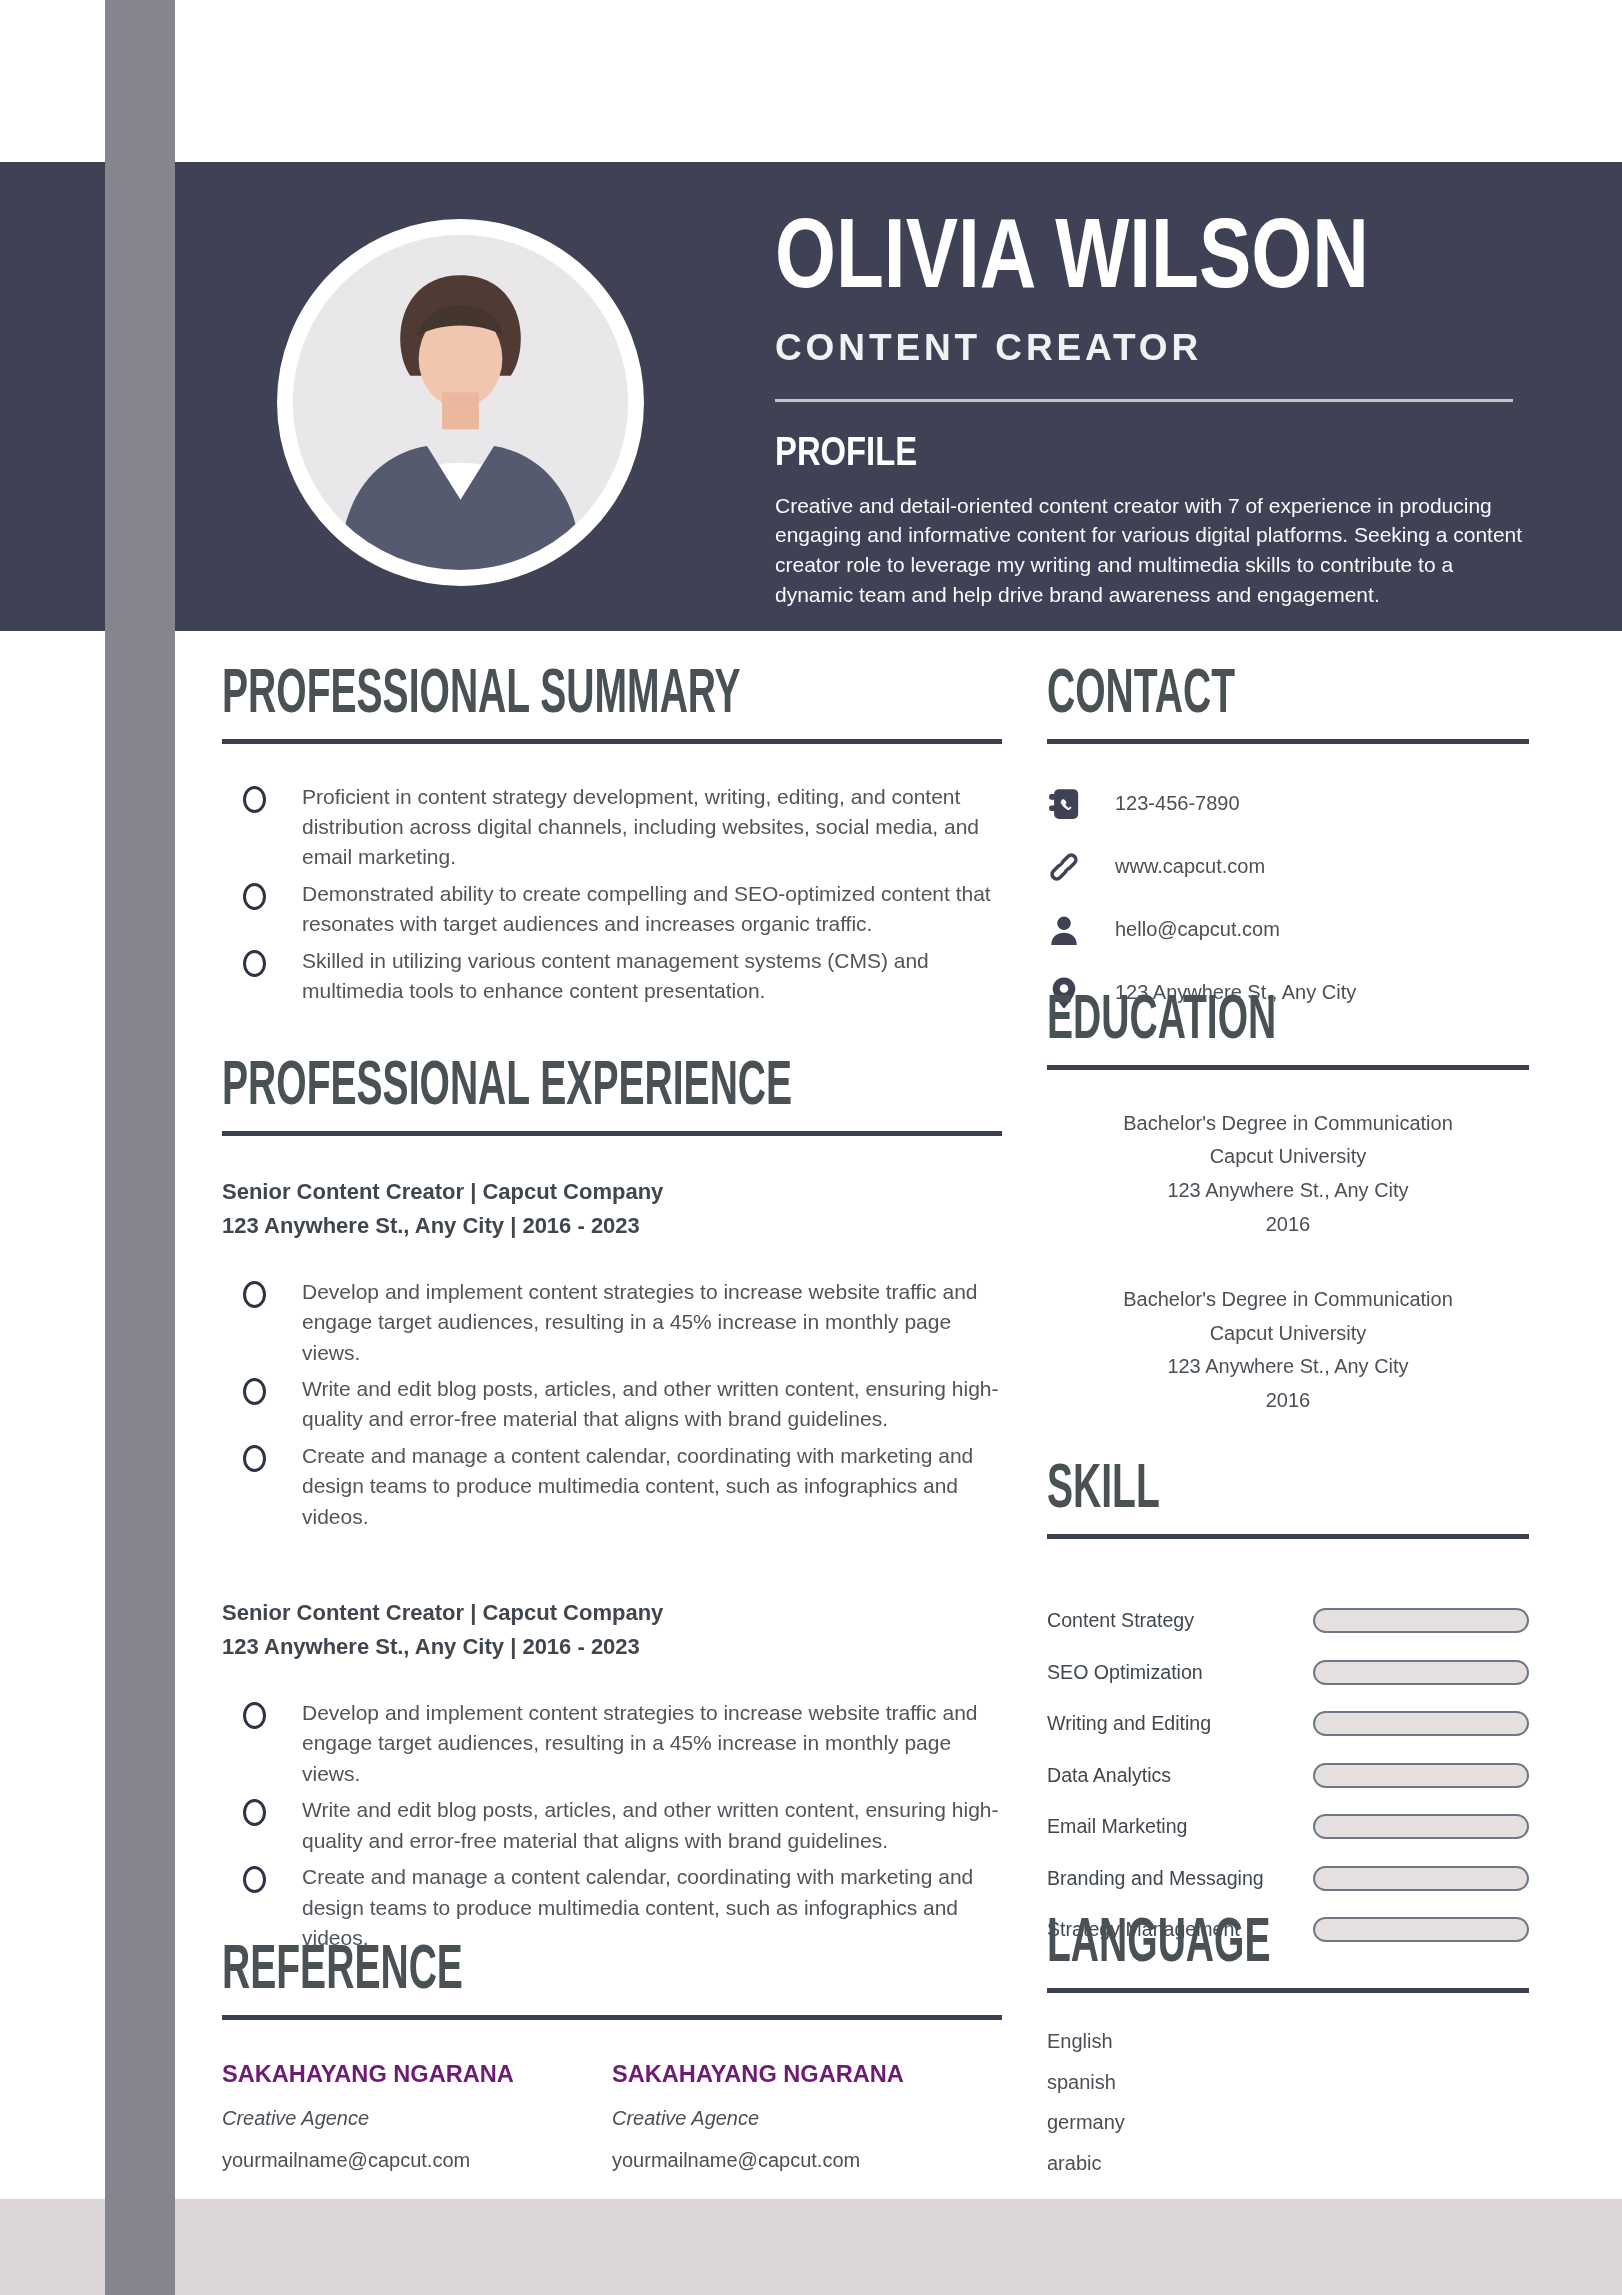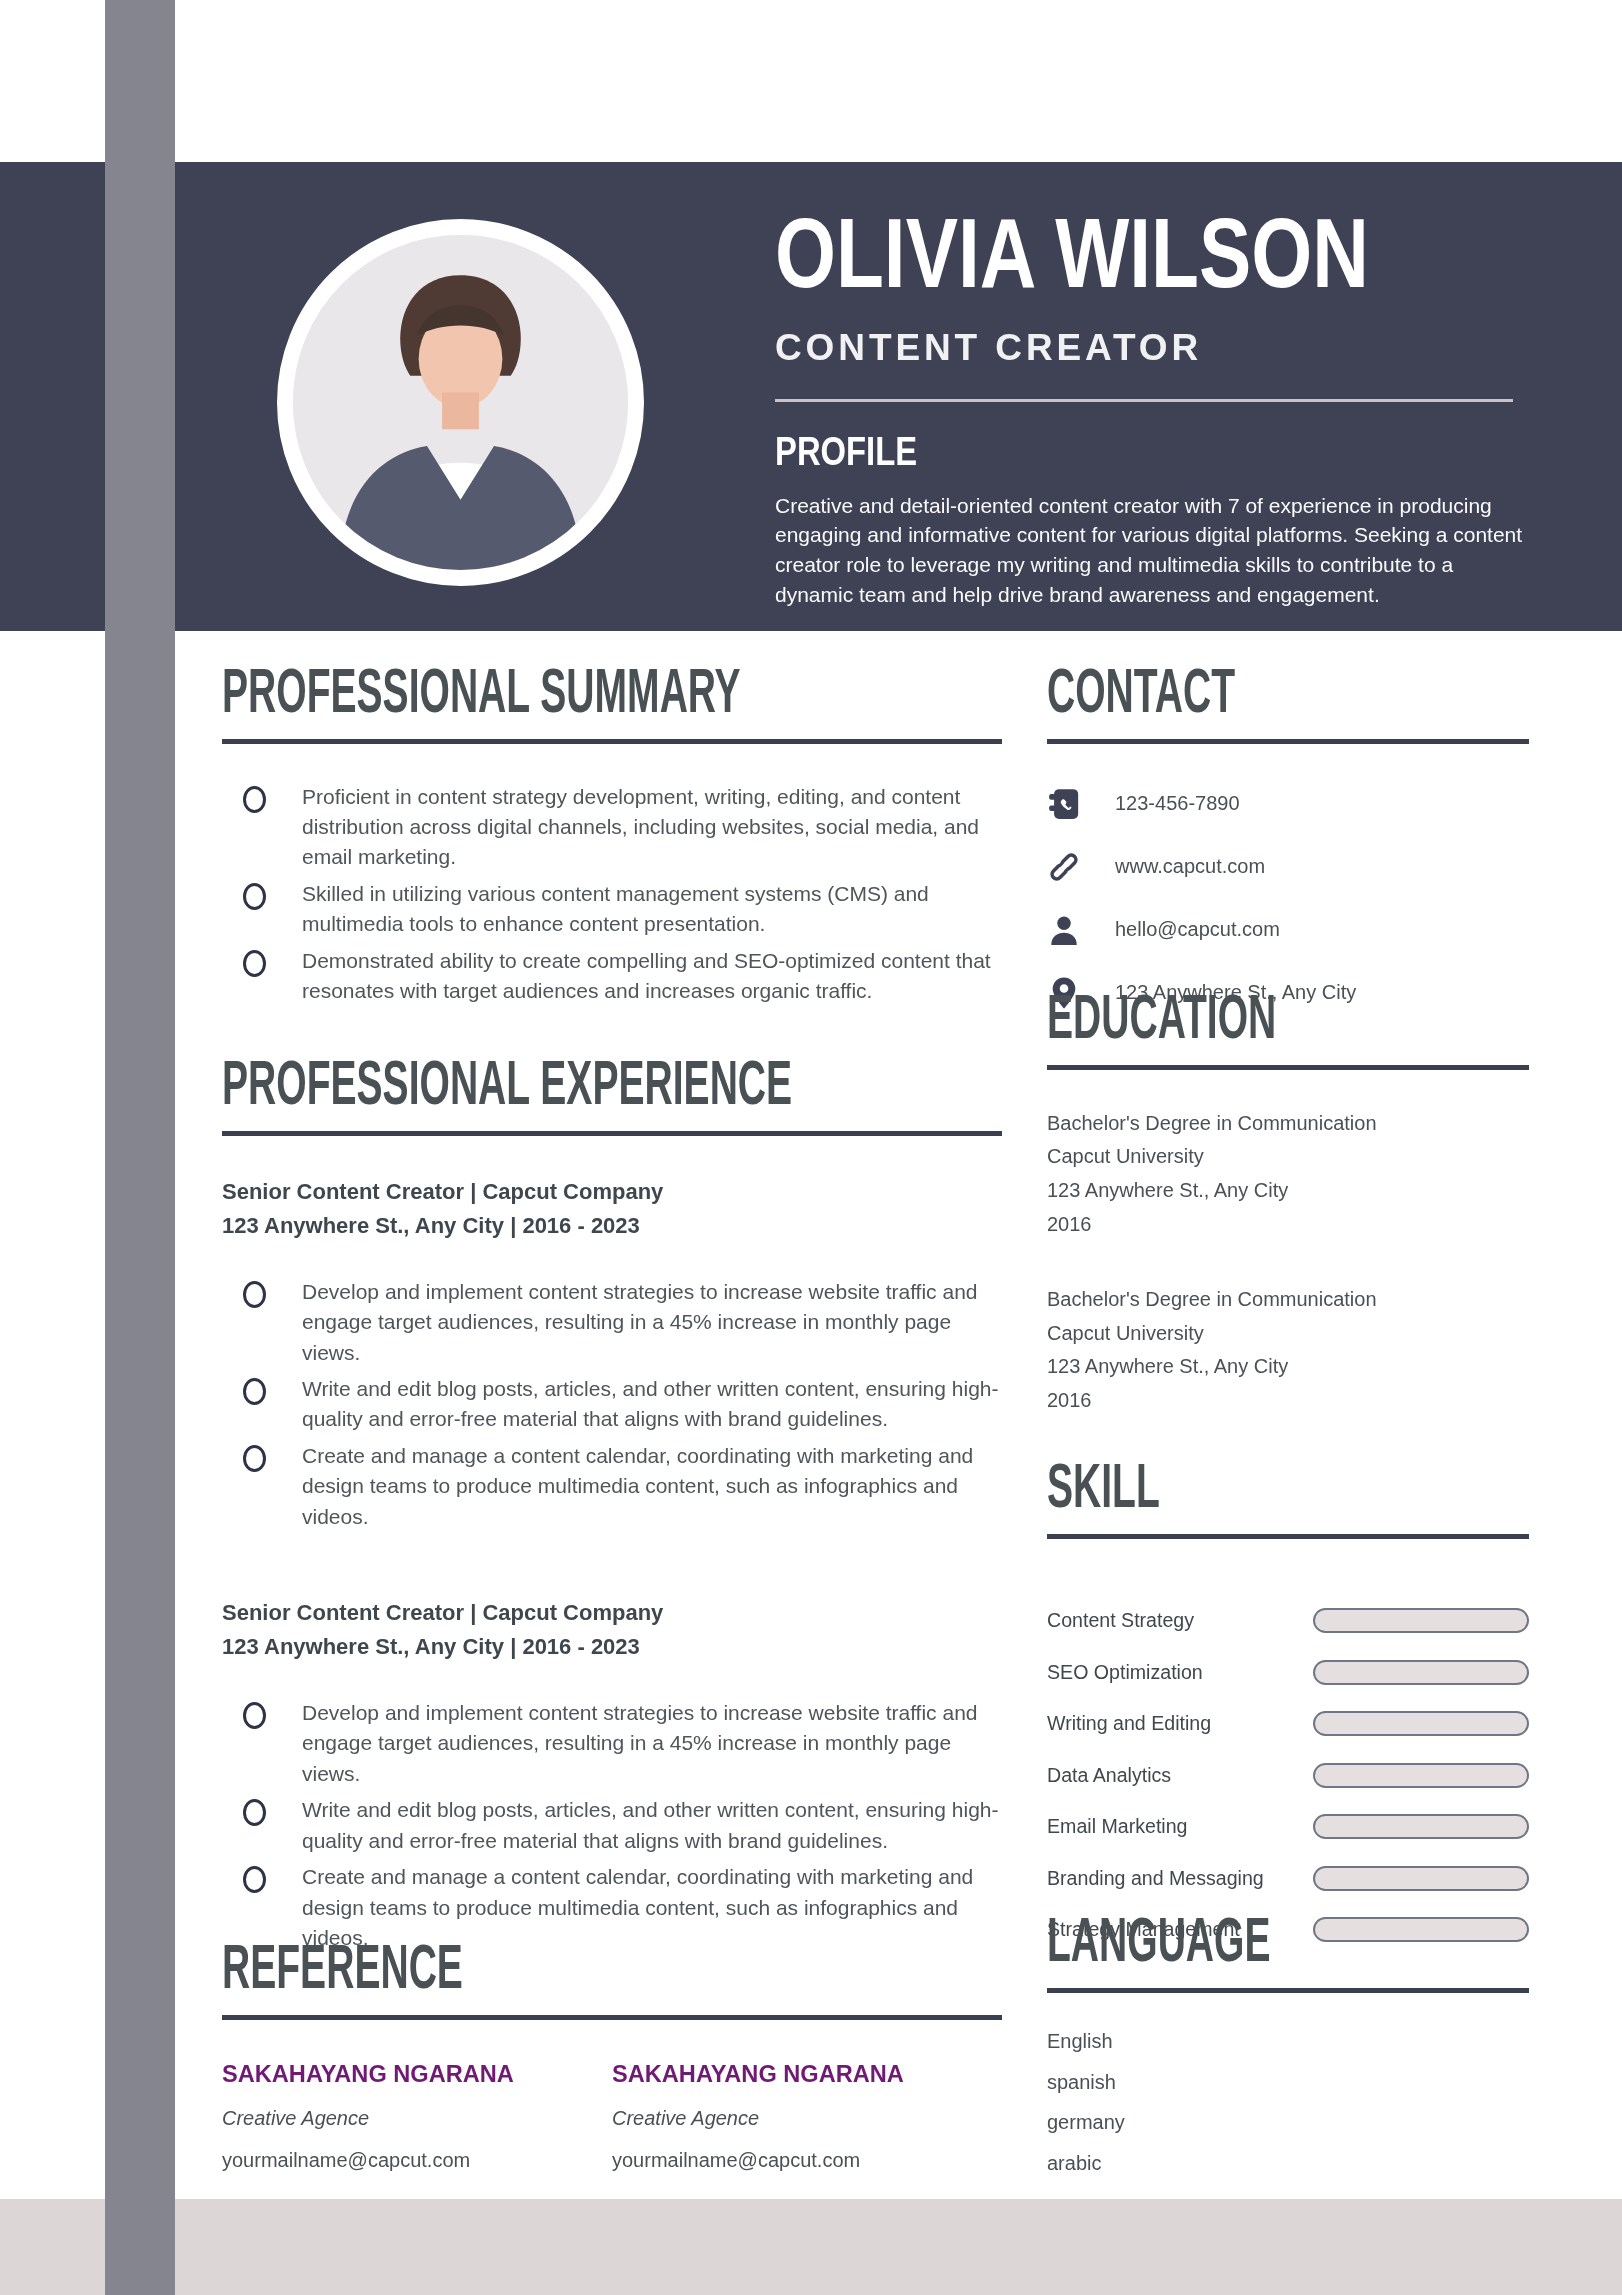--- a/index.html
+++ b/index.html
@@ -44,21 +44,21 @@
   .job + .job{margin-top:64px;}
   .job-head{font-size:22px;font-weight:bold;line-height:1.55;color:#3F464E;margin:0;}
   .job .bullets{margin-top:34px;}
   
   .contact-list{margin-top:43px;}
   .contact-row{display:flex;align-items:center;margin-bottom:29px;height:34px;}
   .c-icon{flex:0 0 auto;width:34px;height:34px;margin-right:34px;}
   .c-icon svg{display:block;width:100%;height:100%;}
   .contact-row p{margin:0;font-size:20px;color:#4A5055;}
   
-  .edu{margin-top:37px;}
+  .edu{margin-top:37px;text-align:center;}
   .edu + .edu{margin-top:42px;}
   .edu p{margin:0;font-size:20px;line-height:1.68;color:#4A5055;}
   
   .skill-list{margin-top:69px;}
   .skill-row{display:flex;align-items:center;justify-content:space-between;margin-bottom:25.5px;height:26px;}
   .skill-row p{margin:0;font-size:19.6px;color:#40474D;}
   .bar{flex:0 0 auto;width:212px;height:21px;background:#E6DFDF;border:2.6px solid #6F7685;border-radius:13px;overflow:hidden;}
   .bar-fill{height:100%;background:#3A3F52;border-radius:10.5px;}
   
   .lang-list{margin-top:37px;}
@@ -100,25 +100,25 @@
 <div class="section sec-left" style="top:658px;">
   <h2><span class="cond">PROFESSIONAL SUMMARY</span></h2>
   <div class="rule"></div>
   <div class="bullets">
     <div class="bullet">
       <span class="ring"></span>
       <p>Proficient in content strategy development, writing, editing, and content distribution across digital channels, including websites, social media, and email marketing.</p>
     </div>
     <div class="bullet">
       <span class="ring"></span>
-      <p>Skilled in utilizing various content management systems (CMS) and multimedia tools to enhance content presentation.</p>
+      <p>Demonstrated ability to create compelling and SEO-optimized content that resonates with target audiences and increases organic traffic.</p>
     </div>
     <div class="bullet">
       <span class="ring"></span>
-      <p>Demonstrated ability to create compelling and SEO-optimized content that resonates with target audiences and increases organic traffic.</p>
+      <p>Skilled in utilizing various content management systems (CMS) and multimedia tools to enhance content presentation.</p>
     </div>
   </div>
 </div>
 
 <div class="section sec-left" style="top:1050px;">
   <h2><span class="cond">PROFESSIONAL EXPERIENCE</span></h2>
   <div class="rule"></div>
 
   <div class="job">
     <p class="job-head">Senior Content Creator | Capcut Company</p>

